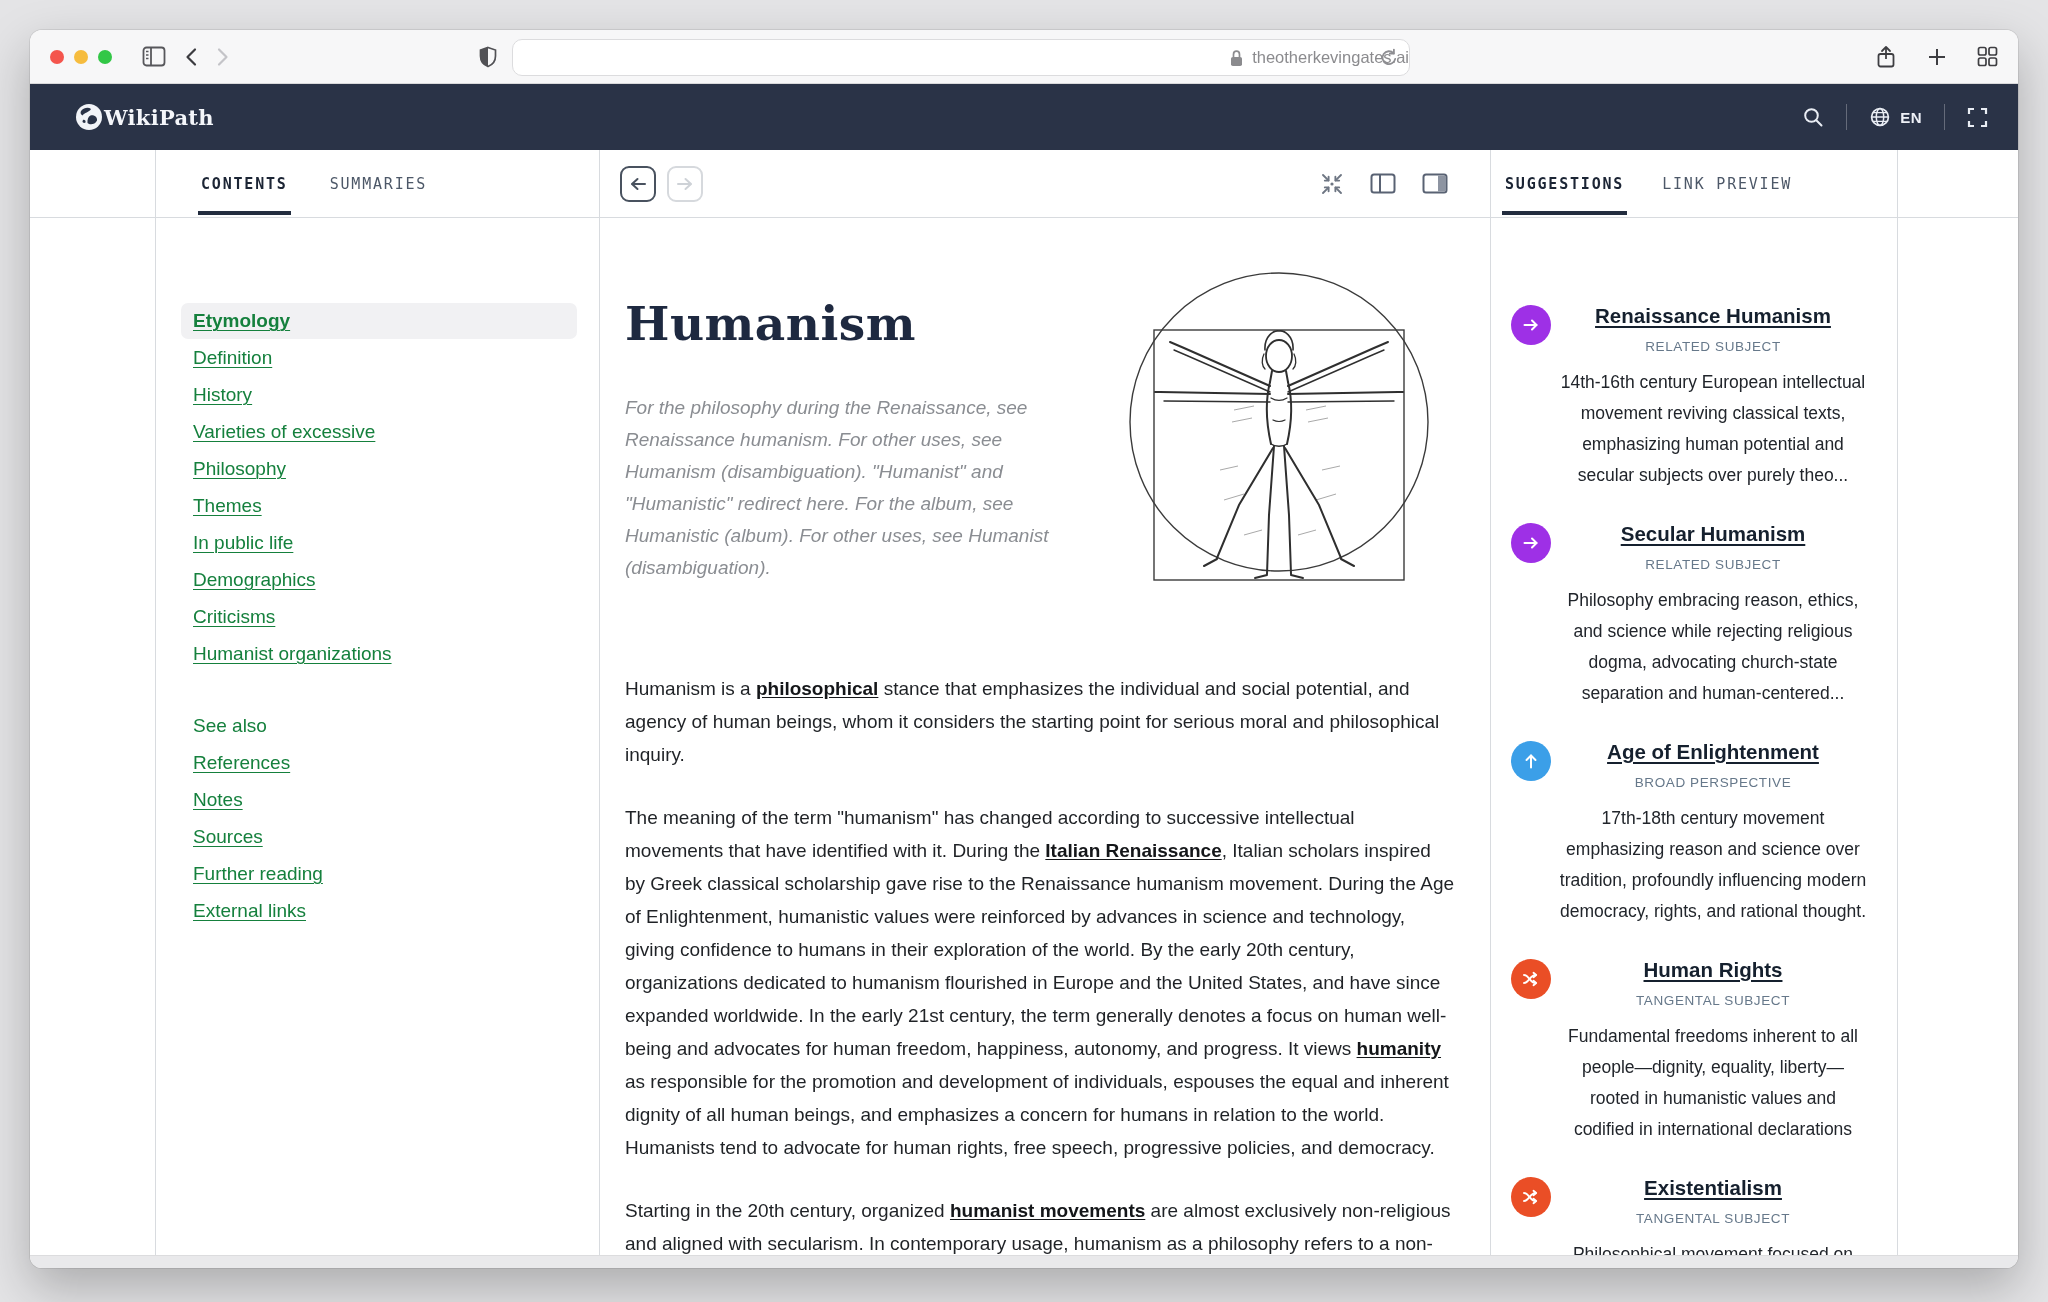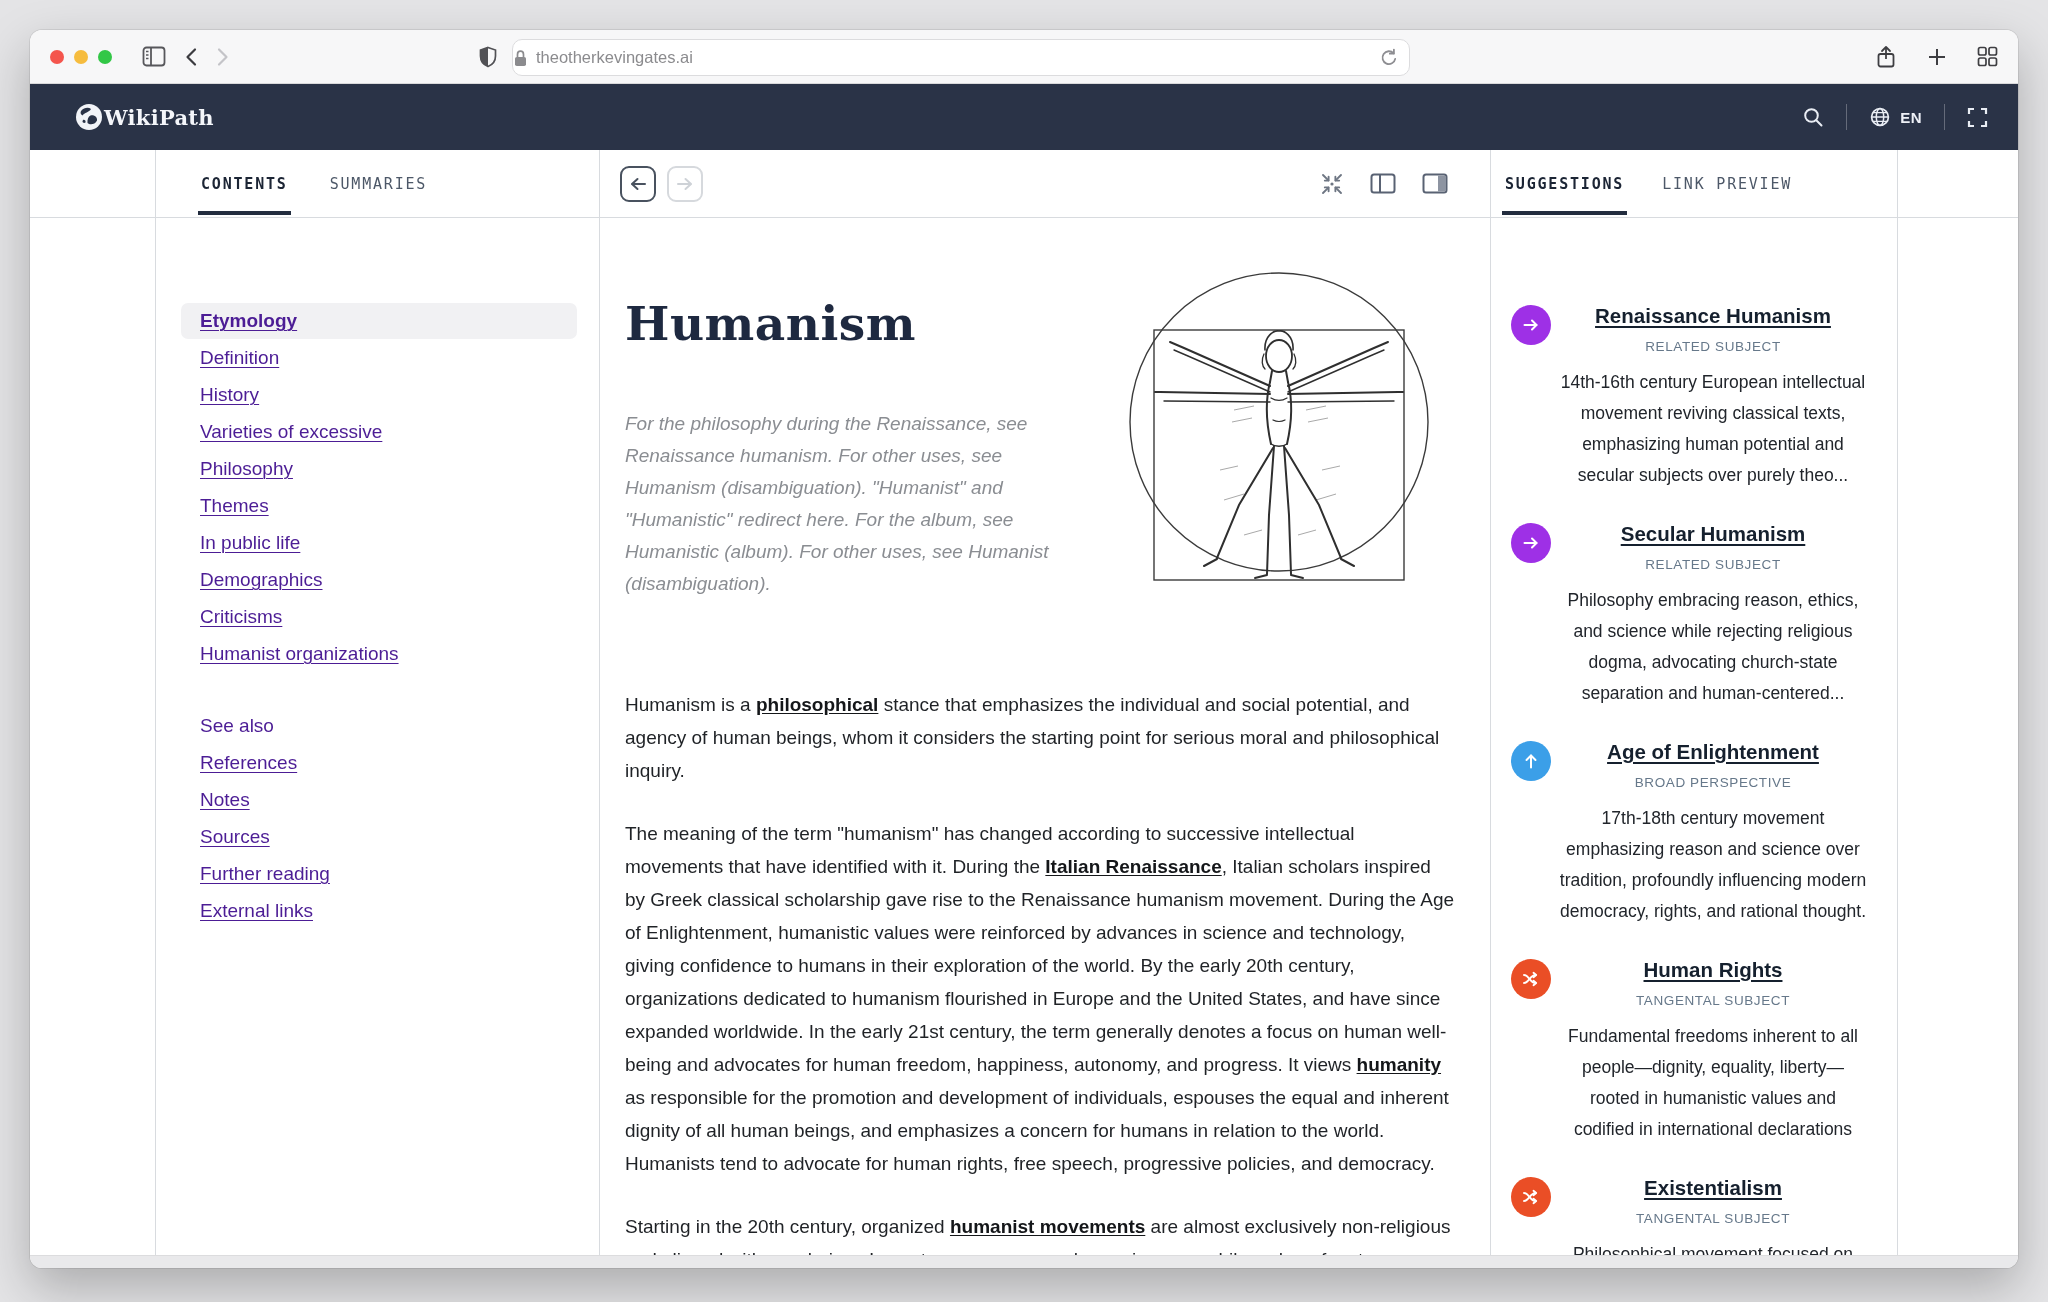--- a/index.html
+++ b/index.html
@@ -14,21 +14,21 @@
   
   .chrome { height:54px; background:#f7f7f8; border-bottom:1px solid #d9d9db;
     display:flex; align-items:center; padding:0 20px; position:relative; flex-shrink:0; }
   .traffic { display:flex; gap:10px; margin-right:30px; }
   .tl { width:14px; height:14px; border-radius:50%; }
   .tl.red{ background:#f4554d; } .tl.yellow{ background:#f6bc3e; } .tl.green{ background:#32c746; }
   .chrome-icon { display:flex; align-items:center; justify-content:center; cursor:default; }
   .nav-chevrons { display:flex; gap:18px; margin-left:18px; }
   .urlbar { position:absolute; left:482px; top:9px; width:898px; height:37px; background:#fff;
     border:1px solid #dcdcde; border-radius:10px; display:flex; align-items:center;
-    justify-content:flex-start; gap:8px; color:#8b8b8e; font-size:16.5px; }
+    justify-content:flex-end; gap:8px; color:#8b8b8e; font-size:16.5px; }
   .urlbar .reload { position:absolute; right:9px; top:7px; }
   .shield-wrap { position:absolute; left:448px; top:16px; }
   .chrome-right { margin-left:auto; display:flex; gap:30px; align-items:center; }
 
   
   .app-header { height:66px; background:#2a3347; display:flex; align-items:center;
     padding:0 30px 0 44px; flex-shrink:0; }
   .brand { display:flex; align-items:center; }
   .brand-title { font-family:"DejaVu Serif", serif; font-weight:bold; font-size:21px;
     color:#f4f6fa; letter-spacing:.3px; }
@@ -56,31 +56,31 @@
     height:4px; background:#222c3e; }
 
   .main-toolbar { display:flex; align-items:center; height:100%; padding:0 42px 0 20px; }
   .nav-btn { width:36px; height:36px; border:2px solid #49525f; border-radius:9px;
     background:#fff; display:flex; align-items:center; justify-content:center; margin-right:11px; cursor:pointer; }
   .nav-btn.disabled { border-color:#d6d9dd; cursor:default; }
   .toolbar-icons { margin-left:auto; display:flex; align-items:center; gap:26px; }
 
   
   .toc-wrap { padding:85px 22px 0 25px; }
-  .toc-item { display:block; font-size:19px; color:#4c1d95; padding:7px 19px; margin-bottom:1px;
+  .toc-item { display:block; font-size:19px; color:#15803d; padding:7px 12px; margin-bottom:1px;
     text-decoration:underline; text-underline-offset:3px; text-decoration-thickness:1px; cursor:pointer; }
   .toc-item.active { background:#f1f1f3; border-radius:7px; font-weight:bold; }
   .toc-secondary { margin-top:36px; }
   .toc-item.plain { text-decoration:none; cursor:default; }
 
   
   .article { position:relative; padding:80px 36px 0 25px; }
   .article-title { font-family:"DejaVu Serif", serif; font-weight:bold; font-size:47px;
     line-height:52px; color:#1e2940; letter-spacing:.5px; }
-  .hatnote { margin-top:58px; max-width:462px; font-style:italic; font-size:19px;
+  .hatnote { margin-top:42px; max-width:462px; font-style:italic; font-size:19px;
     line-height:32px; color:#8a8d92; }
   .vitruvian { position:absolute; top:52px; right:56px; width:310px; height:330px; }
   .paragraphs { margin-top:88px; max-width:840px; font-size:19px; line-height:33px; color:#1f2226; }
   .paragraphs p { margin-bottom:30px; }
   .wl { font-weight:bold; color:#141619; text-decoration:underline;
     text-underline-offset:2px; cursor:pointer; }
 
   
   .cards { padding:86px 30px 0 20px; }
   .card { position:relative; padding-left:48px; margin-bottom:31px;text-align:center; }

